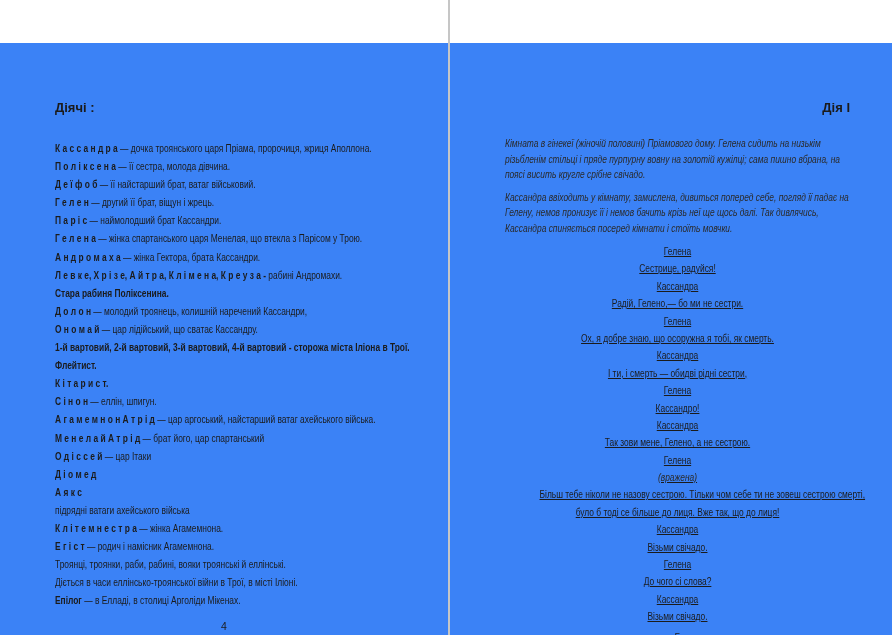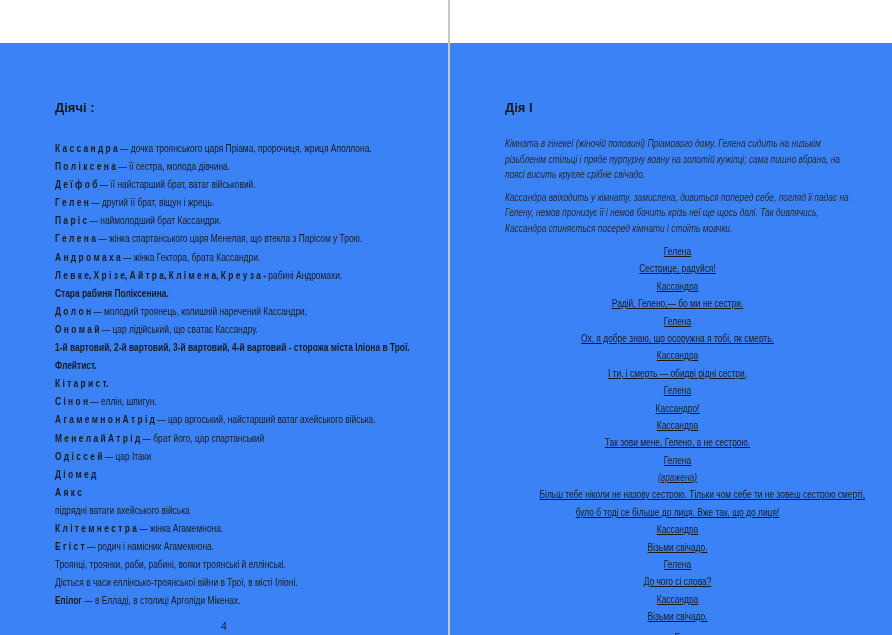--- a/index.html
+++ b/index.html
@@ -31,21 +31,21 @@
     transform: scaleX(0.80); transform-origin: 0 50%;
   }
   .cast-line .b { font-weight: bold; }
   .pagenum {
     font-size: 10.5px; line-height: 18px; text-align: center;
   }
   #left-pagenum { margin: 8px 0 0 -55px; width: 448px; }
 
   
   #right-page .inner { padding: 57px 42px 0 55px; }
-  #right-page .doc-heading { text-align: left; margin: 0 0 20px 0; }
+  #right-page .doc-heading { text-align: right; margin: 0 0 20px 0; }
   .stage-para {
     font-size: 10.5px; font-style: italic; line-height: 15.5px;
     width: 431px;
     transform: scaleX(0.80); transform-origin: 0 0;
     margin: 0 0 7px 0; color: #2a2a2a;
   }
   #dialogue { margin-top: 5px; width: 345px; text-decoration: underline; }
   .dlg {
     font-size: 10.5px; line-height: 17.4px; height: 17.4px;
     text-align: center; white-space: nowrap;

